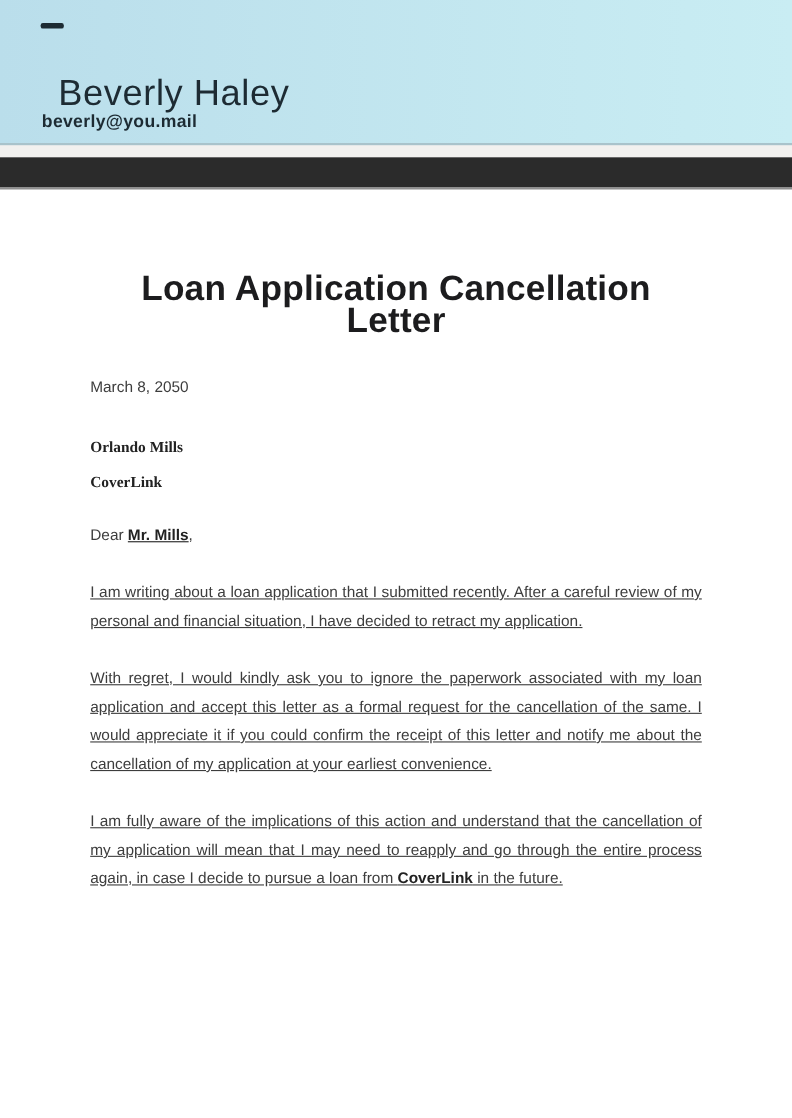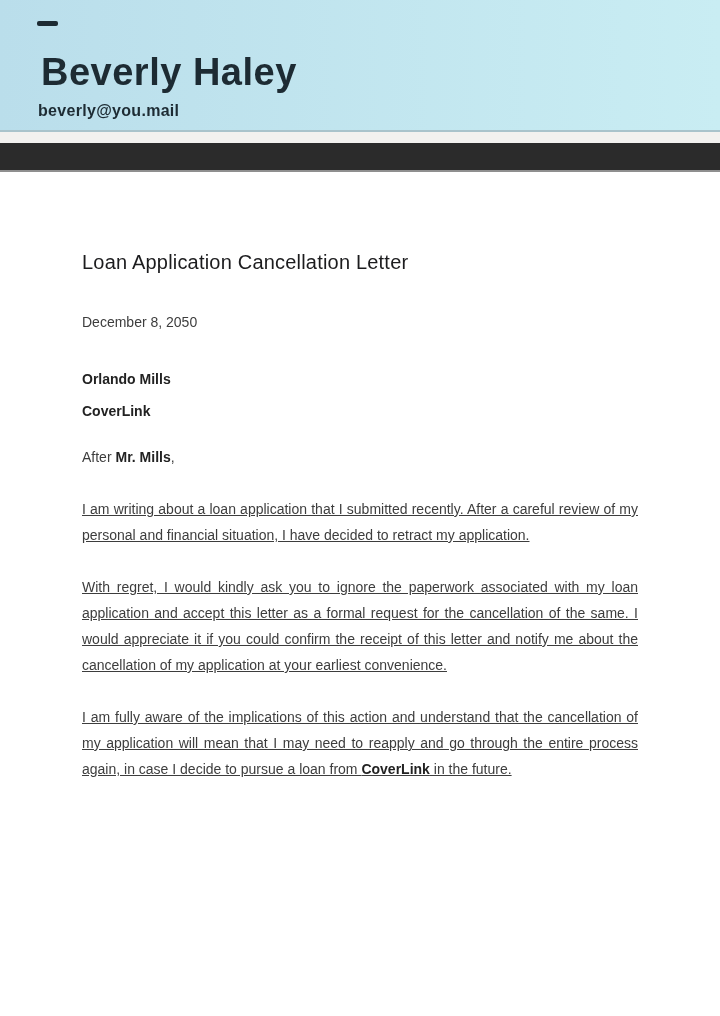--- a/index.html
+++ b/index.html
@@ -37,24 +37,24 @@
   .dash-icon{
     position:absolute;
     left:37px;top:21px;
     width:21px;height:5px;
     border-radius:2px;
     background:var(--header-text);
   }
   .sender-name{
     position:absolute;
     left:37px;top:50px;
-    margin:4px;
-    font-size:38px;
+    margin:16px;
+    font-size:33px;
     line-height:36px;
-    font-weight:700;
+    font-weight:400;
     letter-spacing:0.5px;
     color:var(--header-text);
   }
   .sender-email{
     position:absolute;
     left:38px;top:102px;
     font-size:16px;
     font-weight:600;
     letter-spacing:0.3px;
     color:var(--header-text);
@@ -70,44 +70,46 @@
     border-bottom:2px solid var(--bar-edge);
   }
   
   .doc{
     padding:0 82px;
     color:var(--body-text);
     font-size:14px;
   }
   .letter-title{
     margin:76px 0 0;
-    font-size:20px;
+    text-align:center;
+    font-size:32px;
     line-height:29px;
-    font-weight:400;
+    font-weight:700;
     letter-spacing:0.2px;
     color:var(--title-text);
   }
   .letter-date{
     margin:32px 0 0;
     line-height:26px;
   }
   .recipient{
     margin:31px 0 0;
+    font-family:Liberation Serif, serif;
   }
   .recipient p{
     margin:0 0 6px;
     line-height:26px;
     font-weight:700;
     color:var(--bold-text);
   }
   .salutation{
     margin:20px 0 0;
     line-height:26px;
   }
-  .salutation strong{color:var(--bold-text);}
+  .salutation strong{color:var(--bold-text);text-decoration:underline;}
   .para{
     margin:26px 0 0;
     line-height:26px;
     text-align:justify;
     text-decoration:underline;
   }
   .para strong{color:var(--bold-text);}
 </style>
 </head>
 <body>
@@ -120,28 +122,28 @@
     <div class="sender-email">beverly@you.mail</div>
   </header>
 
   <div class="header-strip"></div>
   <div class="header-accent-bar"></div>
 
   <main class="doc">
 
     <h2 class="letter-title">Loan Application Cancellation Letter</h2>
 
-    <p class="letter-date">December 8, 2050</p>
+    <p class="letter-date">March 8, 2050</p>
 
     <div class="recipient">
       <p>Orlando Mills</p>
       <p>CoverLink</p>
     </div>
 
-    <p class="salutation"><span>After </span><strong>Mr. Mills</strong><span>,</span></p>
+    <p class="salutation"><span>Dear </span><strong>Mr. Mills</strong><span>,</span></p>
 
     <p class="para">I am writing about a loan application that I submitted recently. After a careful review of my personal and financial situation, I have decided to retract my application.</p>
 
     <p class="para">With regret, I would kindly ask you to ignore the paperwork associated with my loan application and accept this letter as a formal request for the cancellation of the same. I would appreciate it if you could confirm the receipt of this letter and notify me about the cancellation of my application at your earliest convenience.</p>
 
     <p class="para"><span>I am fully aware of the implications of this action and understand that the cancellation of my application will mean that I may need to reapply and go through the entire process again, in case I decide to pursue a loan from </span><strong>CoverLink</strong><span> in the future.</span></p>
 
 
   </main>
 </div>

